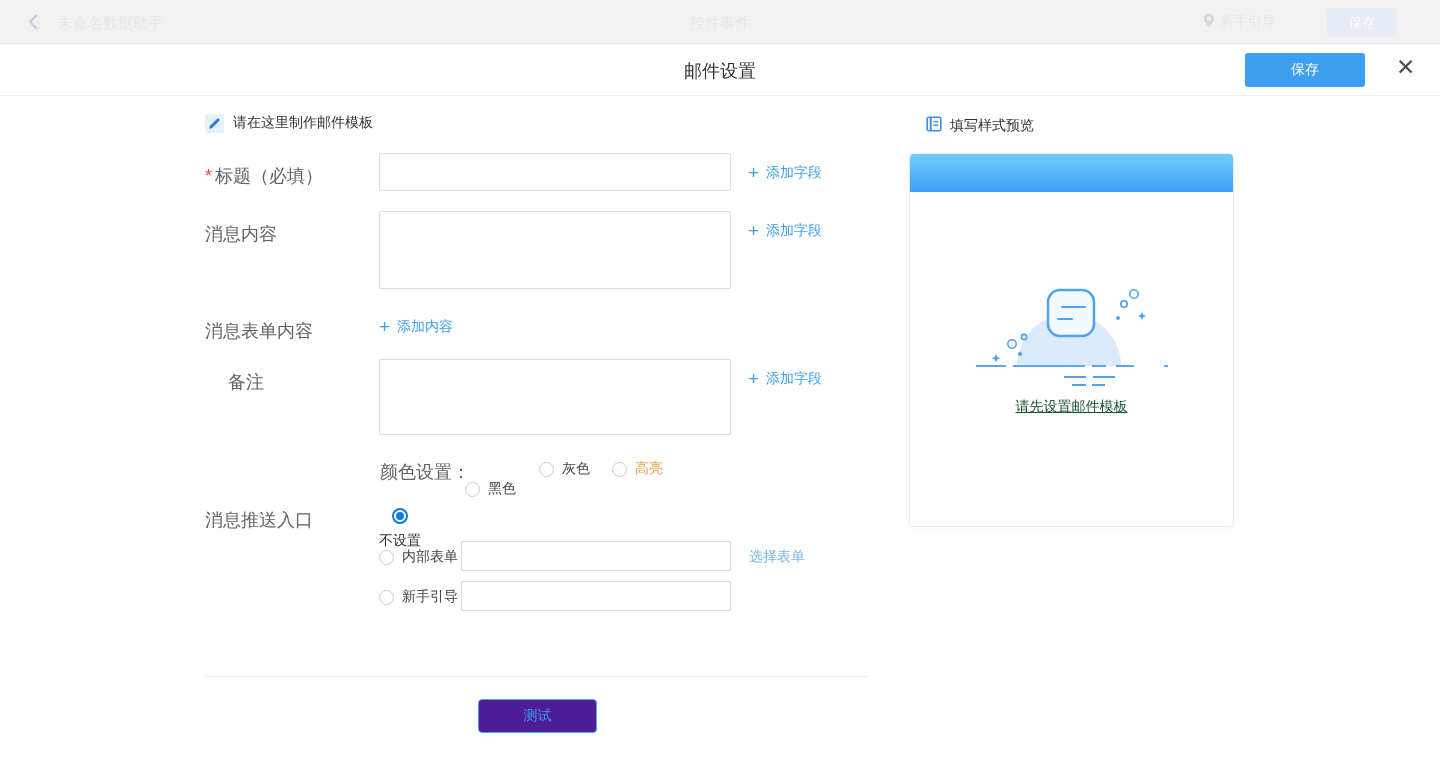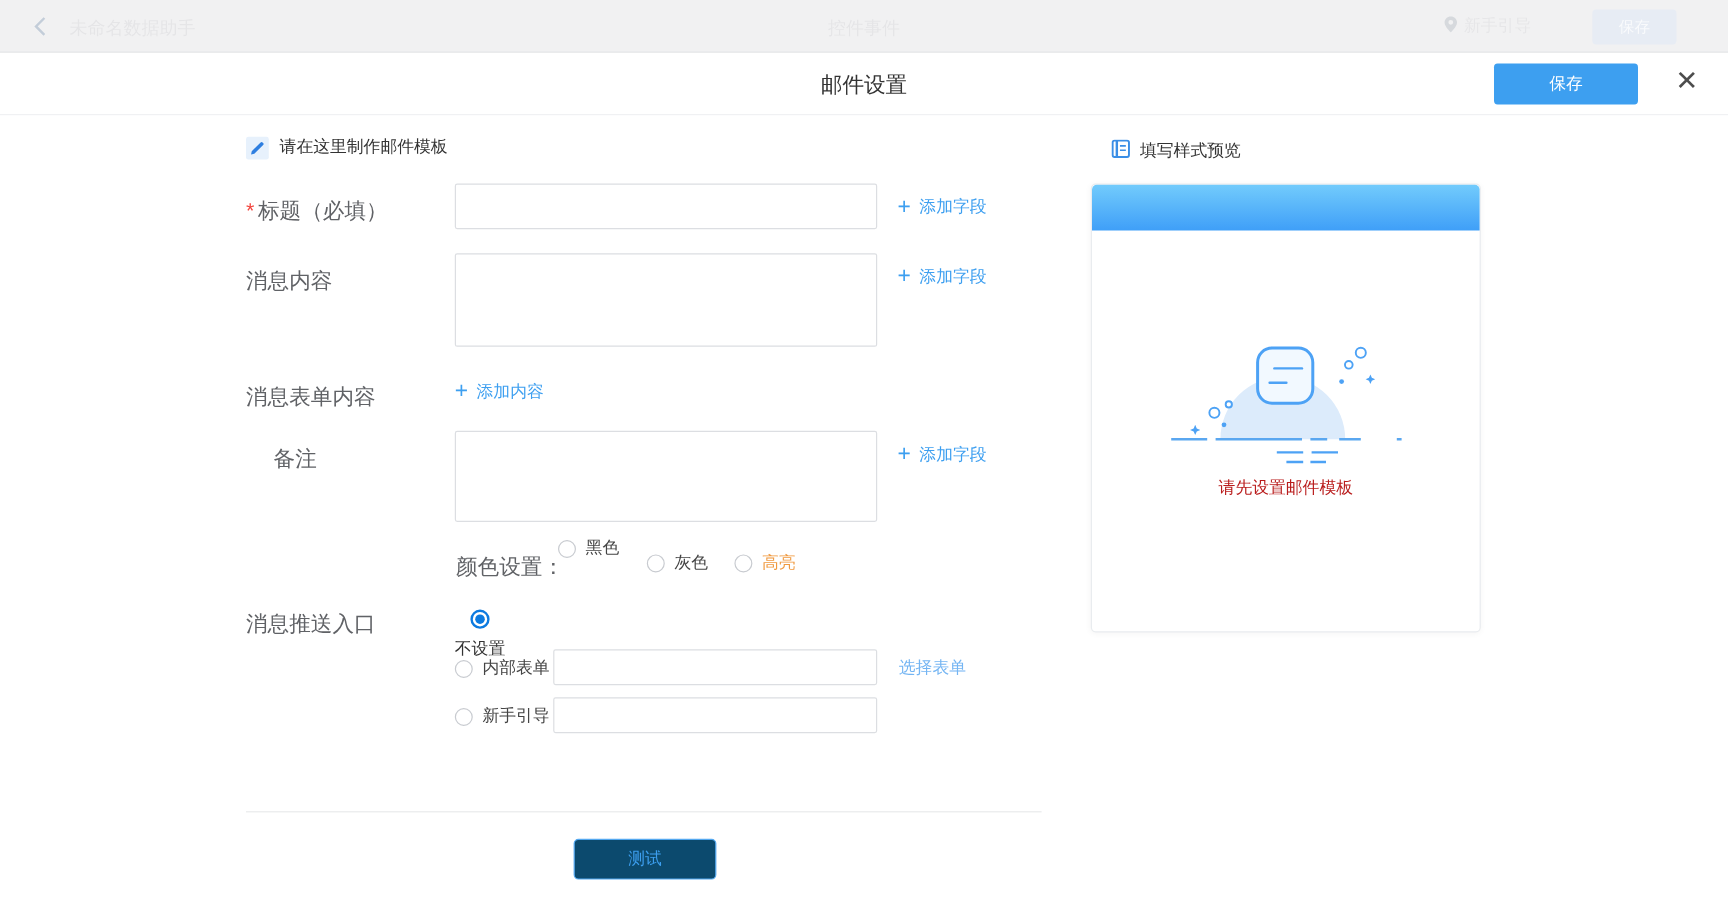--- a/index.html
+++ b/index.html
@@ -30,27 +30,27 @@
   .t-area { position:absolute; border:1px solid #dcdee2; border-radius:2px; background:#fff; font-family:inherit; font-size:14px; padding:8px 10px; color:#333; outline:none; resize:none; }
   .add-link { position:absolute; display:flex; align-items:center; gap:7px; color:#3d9ff0; cursor:pointer; font-size:14px; }
   .add-link .plus { font-size:19px; line-height:14px; font-weight:400; }
   .radio-opt { display:flex; align-items:center; gap:8px; cursor:pointer; position:absolute; color:#444; }
   .radio { width:15px; height:15px; border-radius:50%; border:1px solid #c8cbd0; background:#fff; flex:0 0 auto; position:relative; }
   .radio.sel { width:16px; height:16px; border:2px solid #0c7ae0; }
   .radio.sel::after { content:""; position:absolute; left:2px; top:2px; width:8px; height:8px; border-radius:50%; background:#0c7ae0; }
   .opt-orange { color:#f0993e; }
   .pick-link { position:absolute; color:#74b5f3; cursor:pointer; font-size:14px; }
   .divider { position:absolute; left:205px; top:676px; width:663px; height:1px; background:#e9eaec; }
-  .test-btn { position:absolute; left:478px; top:699px; width:119px; height:34px; background:#0c4a6e; border:1px solid #53a8f0; border-radius:4px; color:#3d9ff0; font-size:14px; cursor:pointer; font-family:inherit; }
+  .test-btn { position:absolute; left:478px; top:699px; width:119px; height:34px; background:#4c1d95; border:1px solid #53a8f0; border-radius:4px; color:#3d9ff0; font-size:14px; cursor:pointer; font-family:inherit; }
   
   .pv-head { position:absolute; left:910px; top:116px; display:flex; align-items:center; gap:8px; color:#333;padding-left:16px; }
   .pv-card { position:absolute; left:909px; top:153px; width:325px; height:374px; background:#fff; border:1px solid #e9ecef; border-radius:4px; box-shadow:0 1px 5px rgba(0,0,0,0.04); }
   .pv-card-top { position:absolute; left:0; top:0; width:100%; height:38px; border-radius:4px 4px 0 0; background:linear-gradient(180deg,#72cbfc 0%,#3f9ff8 100%); }
   .pv-illu { position:absolute; left:50%; transform:translateX(-50%); top:120px; }
-  .pv-empty { position:absolute; left:0; top:244px; width:100%; text-align:center; color:#b91c1c; font-size:14px; }
+  .pv-empty { position:absolute; left:0; top:244px; width:100%; text-align:center; color:#14532d; font-size:14px;text-decoration:underline; }
 </style>
 </head>
 <body>
 
 <div class="screen">
 
   <div class="appbar">
     <span class="back">
       <svg width="11" height="18" viewBox="0 0 11 18">
           <polyline points="9,2 2,9 9,16" fill="none" stroke="#c3cdd9" stroke-width="2"></polyline>
@@ -107,21 +107,21 @@
   </div>
 
   <div class="flabel" style="top:370px;margin-left:23px;">备注</div>
   <textarea class="t-area" style="left: 379px; top: 359px; width: 352px; height: 76px;"></textarea>
   <div class="add-link" style="left:748px; top:370px;">
     <span class="plus">+</span>
     <span>添加字段</span>
   </div>
 
   <div class="flabel" style="left:380px; top:460px;">颜色设置：</div>
-  <div class="radio-opt" style="left:465px; top:448px;">
+  <div class="radio-opt" style="left:465px; top:480px;">
     <span class="radio"></span>
     <span>黑色</span>
   </div>
   <div class="radio-opt" style="left:539px; top:460px;">
     <span class="radio"></span>
     <span>灰色</span>
   </div>
   <div class="radio-opt" style="left:612px; top:460px;">
     <span class="radio"></span>
     <span class="opt-orange">高亮</span>

